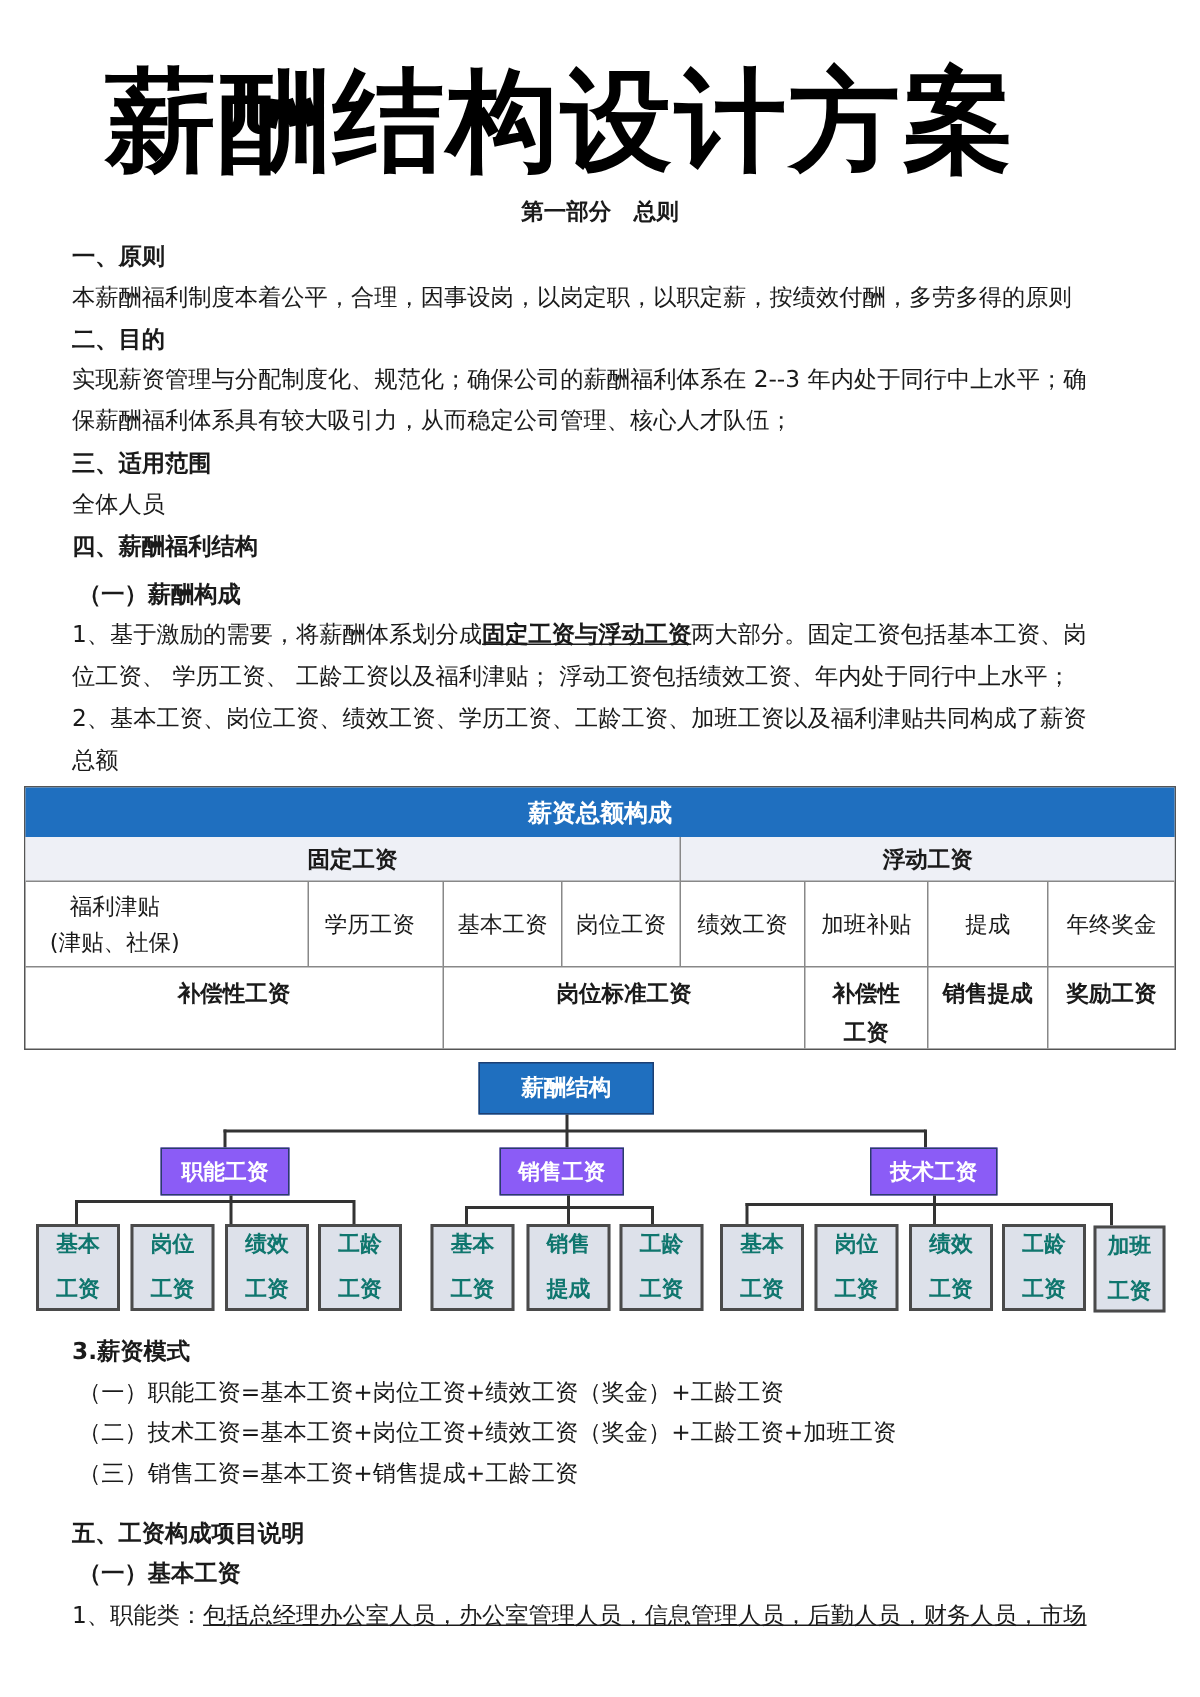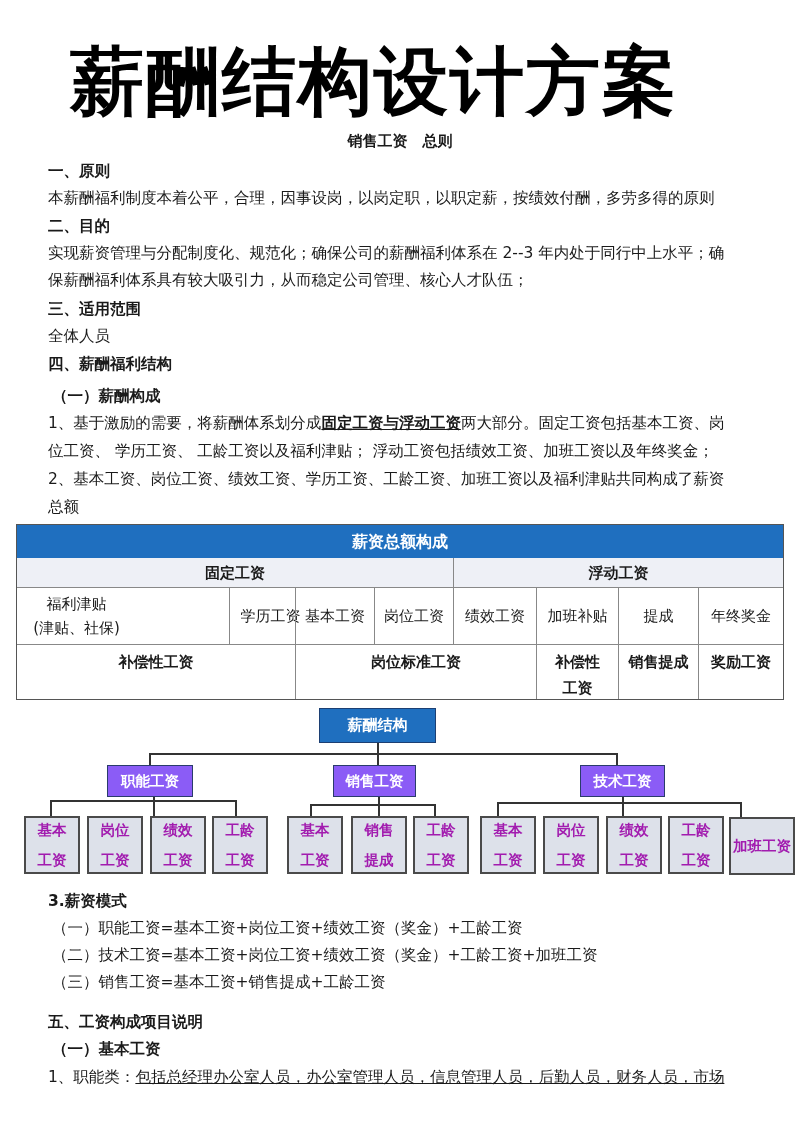--- a/index.html
+++ b/index.html
@@ -23,56 +23,56 @@
   .grp { background:#eef0f6; font-weight:bold; border-bottom:1px solid #888; }
   .bl { border-left:1px solid #888; }
   .bt { border-top:1px solid #888;text-align:center; }
   .bold { font-weight:bold; align-items:flex-start; padding-top:4px; }
 
   
   .box { position:absolute; box-sizing:border-box; display:flex; align-items:center; justify-content:center;
          text-align:center; font-weight:bold; }
   .root { background:#1f6fbf; color:#fff; border:1.5px solid #1c3f73; font-size:15px; }
   .mid { background:#8b5cf6; color:#fff; border:1.5px solid #2a3c6b; font-size:14.5px; }
-  .leaf { background:#dde1ea; color:#a21caf; border:2px solid #4a4a4a; font-size:14.5px; line-height:30px; }
+  .leaf { background:#dde1ea; color:#0f766e; border:2px solid #4a4a4a; font-size:14.5px; line-height:30px; }
   .ln { position:absolute; background:#333; }
 </style>
 </head>
 <body>
 
 <div class="abs title">薪酬结构设计方案</div>
-<div class="abs part">销售工资　总则</div>
+<div class="abs part">第一部分　总则</div>
 
 <div class="abs h" style="top:160px">一、原则</div>
 <div class="abs p" style="top:187px">本薪酬福利制度本着公平，合理，因事设岗，以岗定职，以职定薪，按绩效付酬，多劳多得的原则</div>
 
 <div class="abs h" style="top:215px">二、目的</div>
 <div class="abs p" style="top:242px">实现薪资管理与分配制度化、规范化；确保公司的薪酬福利体系在 2--3 年内处于同行中上水平；确</div>
 <div class="abs p" style="top:269px">保薪酬福利体系具有较大吸引力，从而稳定公司管理、核心人才队伍；</div>
 
 <div class="abs h" style="top:298px">三、适用范围</div>
 <div class="abs p" style="top:325px">全体人员</div>
 
 <div class="abs h" style="top:353px">四、薪酬福利结构</div>
 <div class="abs sub" style="top:385px">（一）薪酬构成</div>
 <div class="abs p" style="top:412px"><span>1、基于激励的需要，将薪酬体系划分成</span><span class="u">固定工资与浮动工资</span><span>两大部分。固定工资包括基本工资、岗</span></div>
-<div class="abs p" style="top:440px">位工资、 学历工资、 工龄工资以及福利津贴； 浮动工资包括绩效工资、加班工资以及年终奖金；</div>
+<div class="abs p" style="top:440px">位工资、 学历工资、 工龄工资以及福利津贴； 浮动工资包括绩效工资、年内处于同行中上水平；</div>
 <div class="abs p" style="top:468px">2、基本工资、岗位工资、绩效工资、学历工资、工龄工资、加班工资以及福利津贴共同构成了薪资</div>
 <div class="abs p" style="top:496px">总额</div>
 
 <div class="abs tbl">
   <div class="cell th" style="left:0;top:0;width:766px;height:33px">薪资总额构成</div>
   <div class="cell grp" style="left:0;top:33px;width:436px;height:30px">固定工资</div>
   <div class="cell grp bl" style="left:436px;top:33px;width:330px;height:30px">浮动工资</div>
 
   <div class="cell" style="left:0;top:63px;width:119px;height:56px;flex-direction:column;line-height:24px">
     <span>福利津贴</span>
       <span>(津贴、社保)</span>
   </div>
-  <div class="cell bl" style="left:212px;top:63px;width:82px;height:56px">学历工资</div>
+  <div class="cell bl" style="left:188px;top:63px;width:82px;height:56px">学历工资</div>
   <div class="cell bl" style="left:278px;top:63px;width:79px;height:56px">基本工资</div>
   <div class="cell bl" style="left:357px;top:63px;width:79px;height:56px">岗位工资</div>
   <div class="cell bl" style="left:436px;top:63px;width:83px;height:56px">绩效工资</div>
   <div class="cell bl" style="left:519px;top:63px;width:82px;height:56px">加班补贴</div>
   <div class="cell bl" style="left:601px;top:63px;width:80px;height:56px">提成</div>
   <div class="cell bl" style="left:681px;top:63px;width:85px;height:56px">年终奖金</div>
 
   <div class="cell bt bold" style="left:0;top:119px;width:278px;height:55px">补偿性工资</div>
   <div class="cell bt bl bold" style="left:278px;top:119px;width:241px;height:55px">岗位标准工资</div>
   <div class="cell bt bl bold" style="left:519px;top:119px;width:82px;height:55px;flex-direction:column;align-items:center;justify-content:flex-start">
@@ -149,21 +149,21 @@
       <span>工资</span>
     </div>
   <div class="box leaf" style="left:606px;top:816px;width:56px;height:58px;flex-direction:column">
       <span>绩效</span>
       <span>工资</span>
     </div>
   <div class="box leaf" style="left:668px;top:816px;width:56px;height:58px;flex-direction:column">
       <span>工龄</span>
       <span>工资</span>
     </div>
-  <div class="box leaf" style="left:729px;top:817px;width:66px;height:58px;flex-direction:row">
+  <div class="box leaf" style="left:729px;top:817px;width:48px;height:58px;flex-direction:column">
       <span>加班</span>
       <span>工资</span>
     </div>
 </div>
 
 <div class="abs h" style="top:890px">3.薪资模式</div>
 <div class="abs p" style="top:917px;left:52px">（一）职能工资=基本工资+岗位工资+绩效工资（奖金）+工龄工资</div>
 <div class="abs p" style="top:944px;left:52px">（二）技术工资=基本工资+岗位工资+绩效工资（奖金）+工龄工资+加班工资</div>
 <div class="abs p" style="top:971px;left:52px">（三）销售工资=基本工资+销售提成+工龄工资</div>
 

